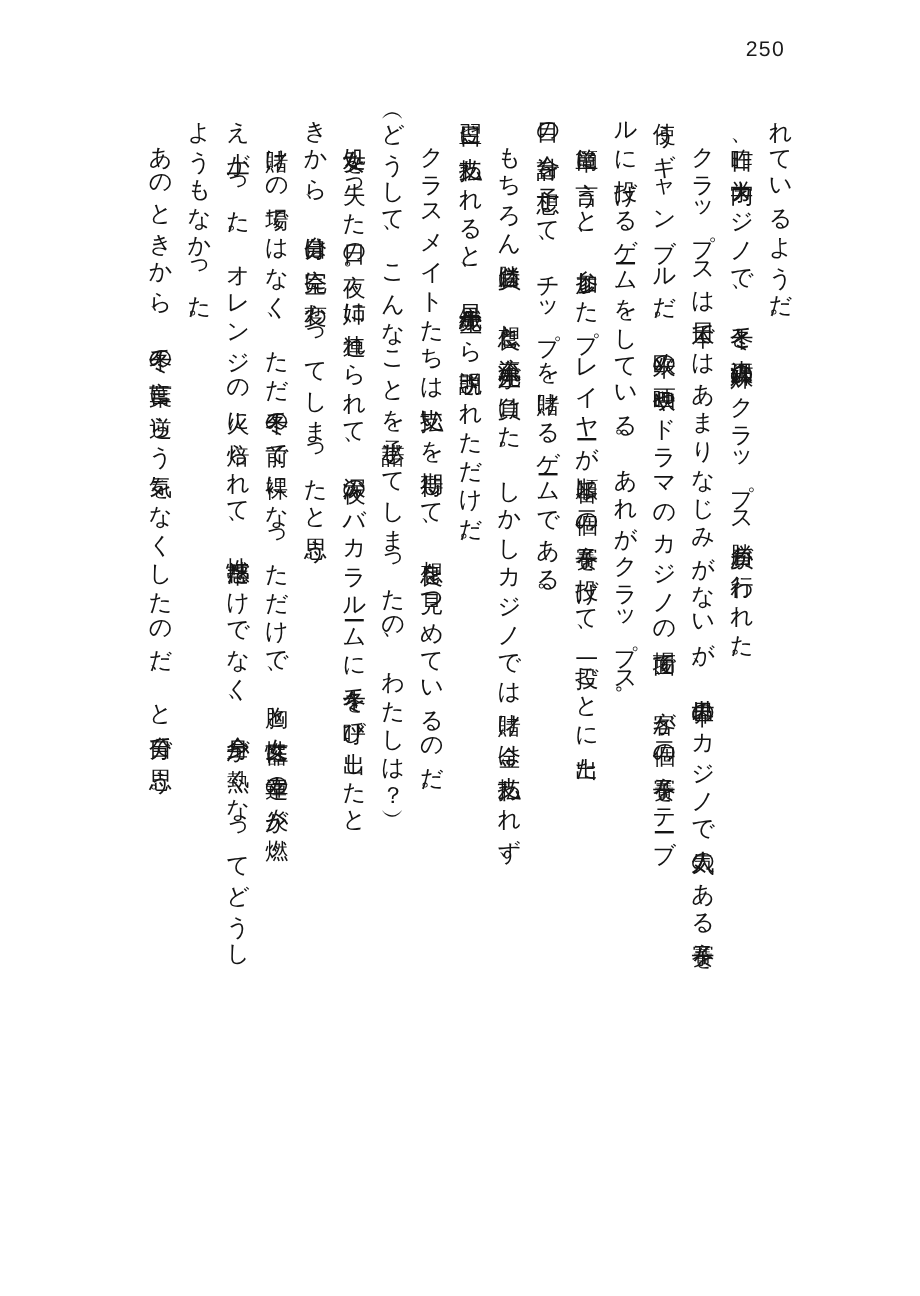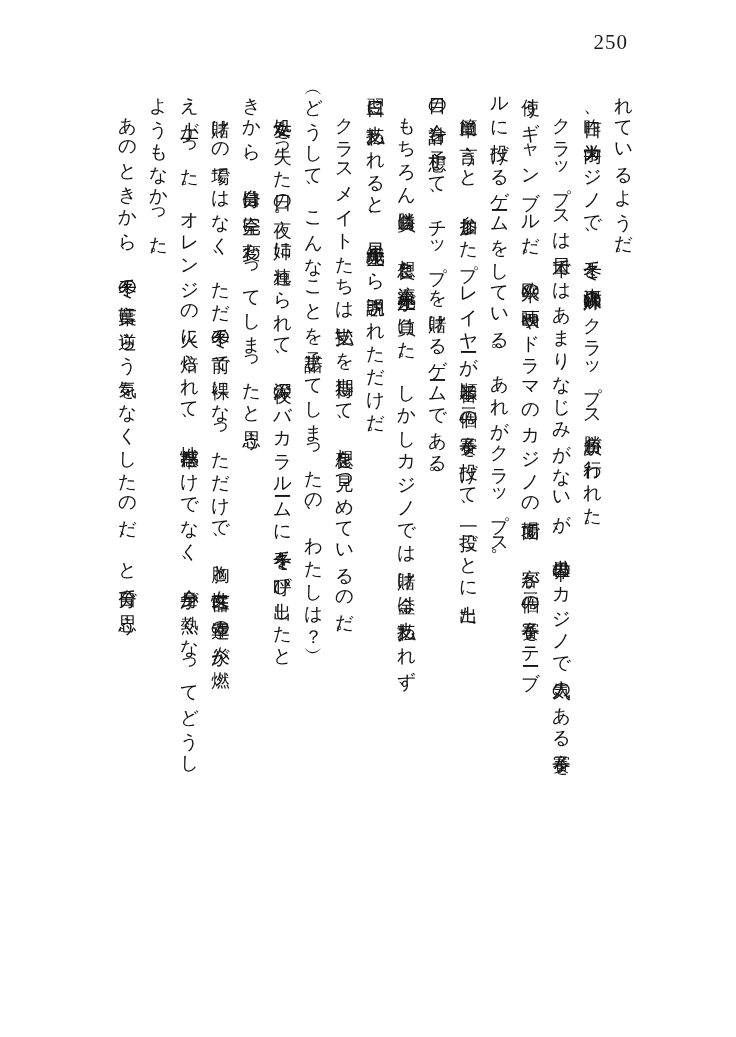--- a/index.html
+++ b/index.html
@@ -18,22 +18,22 @@
     position: relative;
     width: 736px;
     height: 1037px;
     background: #ffffff;
     box-sizing: border-box;
   }
   .page-number {
     position: absolute;
     top: 30px;
     right: 108px;
-    font-family: Liberation Serif, serif;
-    font-size: 21px;
+    font-family: Liberation Sans, sans-serif;
+    font-size: 17px;
     letter-spacing: 1px;
     color: #1a1a1a;
   }
   .text-block {
     position: absolute;
     top: 84px;
     left: 52px;
     right: 104px;
     height: 855px;
     display: flex;

